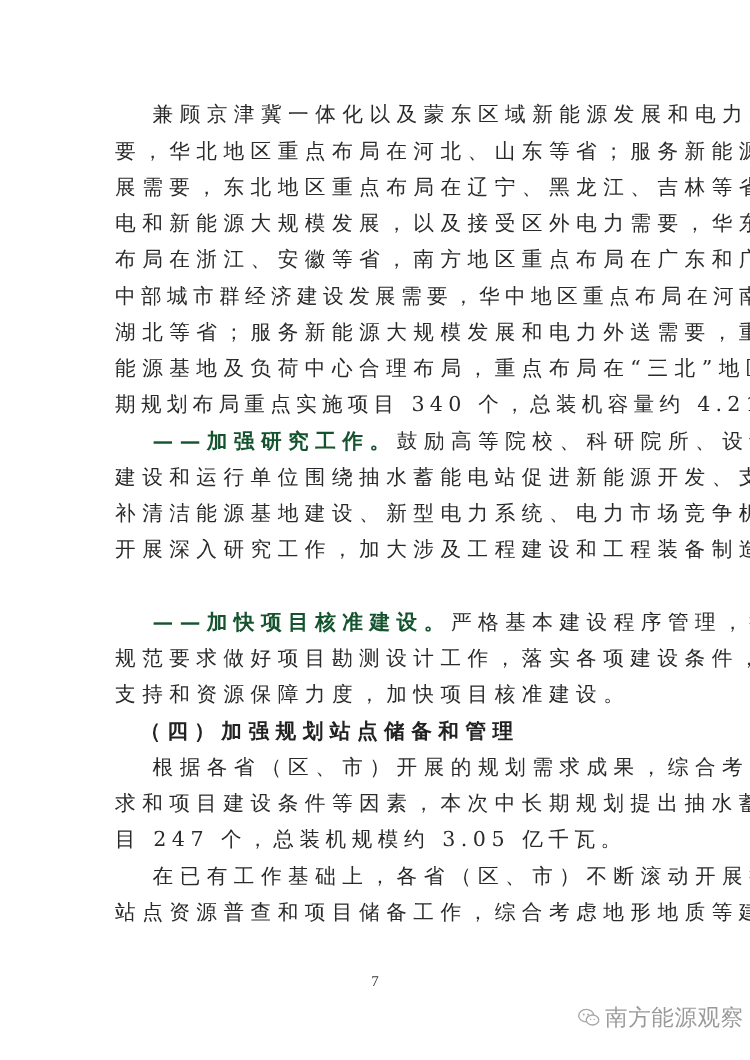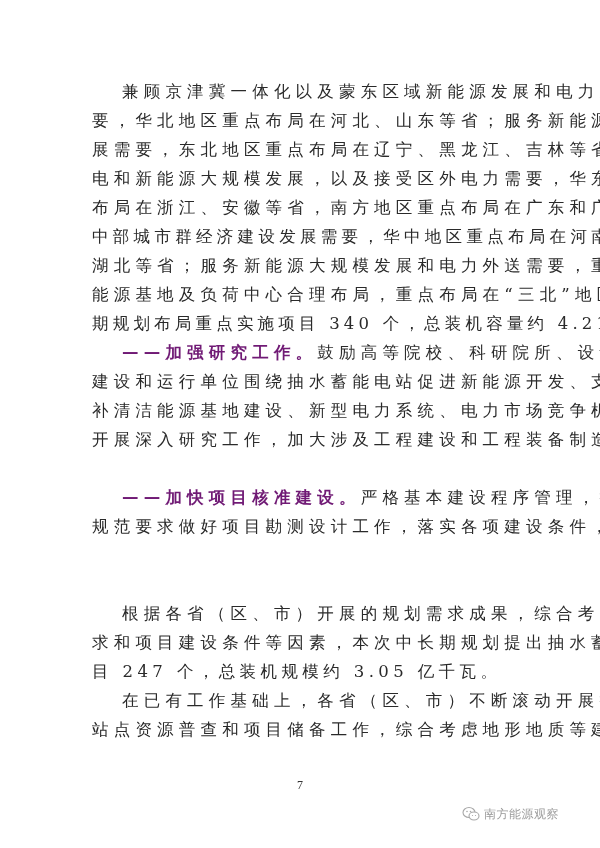--- a/index.html
+++ b/index.html
@@ -7,30 +7,30 @@
     width: 600px; height: 848px; background: #ffffff; position: relative; overflow: hidden;
     font-family: "DejaVu Serif", "Liberation Serif", serif;
   }
   .page { position: absolute; left: 0; top: 0; width: 600px; height: 848px; }
   .line {
     position: absolute; left: 92px; width: 420px; height: 22px;
     font-size: 16.5px; line-height: 22px; color: #2a2a2a;
     letter-spacing: 5.2px; white-space: nowrap;
   }
   .line.indent { left: 122px; }
-  .bold { font-weight: bold; color: #701a75; }
+  .bold { font-weight: bold; color: #14532d; }
   .heading { font-weight: bold; color: #222; }
   .page-number {
     position: absolute; left: 297px; top: 778px; font-size: 12px; color: #333;
     font-family: "Liberation Serif", serif;
   }
   .watermark {
     position: absolute; left: 462px; top: 803px; height: 22px;
     display: flex; align-items: center; gap: 4px; color: #9a9a9a;
-    font-family: "DejaVu Sans", sans-serif; font-size: 12px; letter-spacing: 0.5px;
+    font-family: "DejaVu Sans", sans-serif; font-size: 18px; letter-spacing: 0.5px;
   }
   .wm-icon { width: 18px; height: 16px; }
 </style>
 </head>
 <body>
 
 <div class="page">
   <div class="line indent" style="top:81px">兼顾京津冀一体化以及蒙东区域新能源发展和电力系统需</div>
   <div class="line" style="top:110px">要，华北地区重点布局在河北、山东等省；服务新能源大规模发</div>
   <div class="line" style="top:139px">展需要，东北地区重点布局在辽宁、黑龙江、吉林等省；服务核</div>
@@ -45,21 +45,23 @@
     <span class="bold">——加强研究工作。</span><span>鼓励高等院校、科研院所、设计单位、</span>
   </div>
   <div class="line" style="top:371px">建设和运行单位围绕抽水蓄能电站促进新能源开发、支撑多能互</div>
   <div class="line" style="top:400px">补清洁能源基地建设、新型电力系统、电力市场竞争机制等方面</div>
   <div class="line" style="top:429px">开展深入研究工作，加大涉及工程建设和工程装备制造的重大技</div>
 
   <div class="line indent" style="top:487px">
     <span class="bold">——加快项目核准建设。</span><span>严格基本建设程序管理，按照规程</span>
   </div>
   <div class="line" style="top:516px">规范要求做好项目勘测设计工作，落实各项建设条件，加大资金</div>
+  <div class="line" style="top:545px">支持和资源保障力度，加快项目核准建设。</div>
 
+  <div class="line indent heading" style="top:574px;left:112px">（四）加强规划站点储备和管理</div>
 
   <div class="line indent" style="top:603px">根据各省（区、市）开展的规划需求成果，综合考虑系统需</div>
   <div class="line" style="top:632px">求和项目建设条件等因素，本次中长期规划提出抽水蓄能储备项</div>
   <div class="line" style="top:661px;letter-spacing:4.4px">目 247 个，总装机规模约 3.05 亿千瓦。</div>
   <div class="line indent" style="top:690px">在已有工作基础上，各省（区、市）不断滚动开展抽水蓄能</div>
   <div class="line" style="top:719px">站点资源普查和项目储备工作，综合考虑地形地质等建设条件和</div>
 
   <div class="page-number">7</div>
 
   <div class="watermark">

